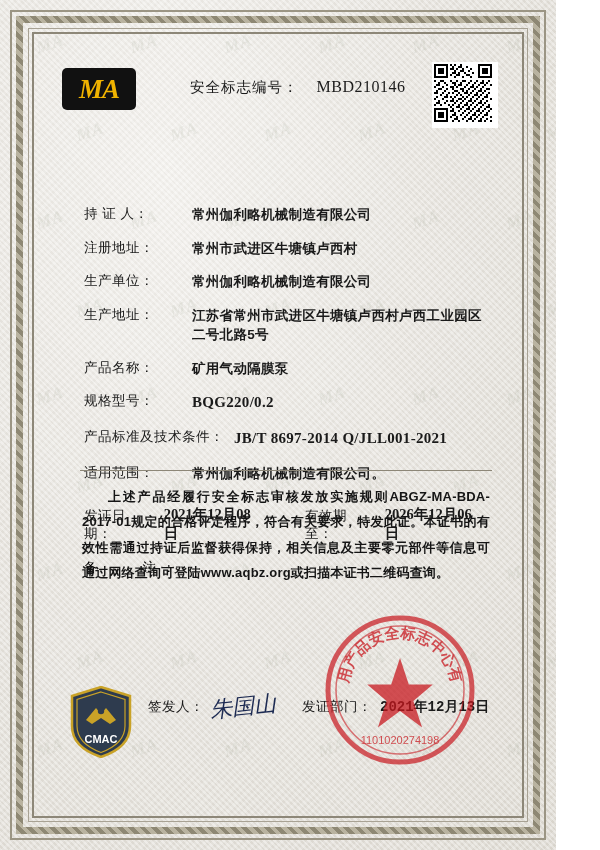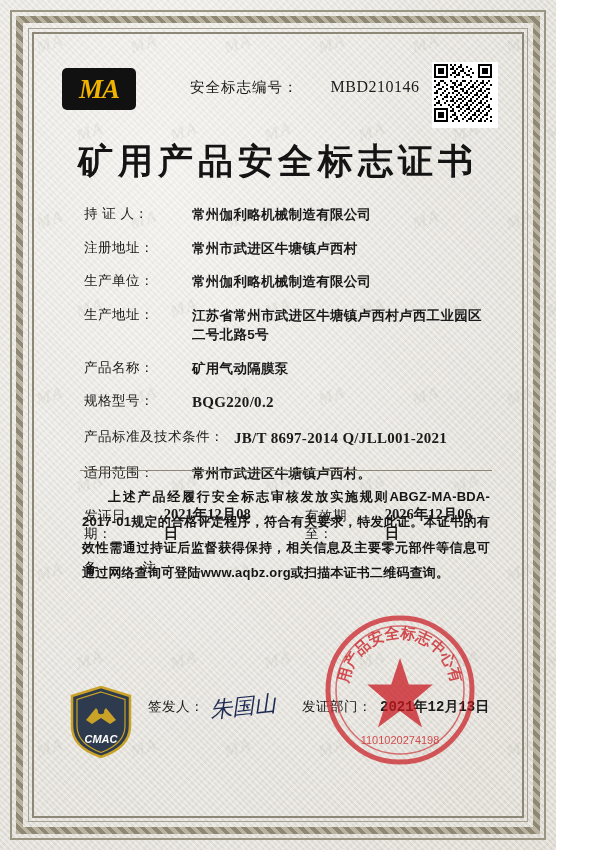--- a/index.html
+++ b/index.html
@@ -114,21 +114,21 @@
     left: 150px;
     top: 38px;
     font-size: 14.5px;
     color: #1b1b1b;
     white-space: nowrap;
   }
   .cert-no .label { letter-spacing: 1px; }
   .cert-no .value {
     font-family: "Liberation Serif", serif;
     font-size: 16px;
-    margin-left: 28px;
+    margin-left: 14px;
     letter-spacing: 0.5px;
   }
 
   .qr {
     position: absolute;
     right: 18px;
     top: 22px;
     width: 62px;
     height: 62px;
     background: #fff;
@@ -231,21 +231,20 @@
     text-indent: 26px;
   }
 
   
   .cmac {
     position: absolute;
     left: 30px;
     bottom: 52px;
     width: 62px;
     height: 72px;
-    font-style: italic;
   }
   .sign-row {
     position: absolute;
     left: 108px;
     right: 24px;
     bottom: 88px;
     display: flex;
     align-items: center;
     font-size: 13.5px;
     color: #1a1a1a;
@@ -562,21 +561,20 @@
             <rect x="12" y="28" width="1" height="1"></rect>
             <rect x="16" y="28" width="1" height="1"></rect>
             <rect x="19" y="28" width="1" height="1"></rect>
             <rect x="22" y="28" width="2" height="1"></rect>
             <rect x="25" y="28" width="1" height="1"></rect>
             <rect x="28" y="28" width="1" height="1"></rect>
         </g>
       </svg>
     </div>
 
-    <div class="title">矿用产品安全标志证书</div>
 
     <div class="fields" id="field-list">
         <div class="row">
           <div class="k">持 证 人：</div>
           <div class="v">常州伽利略机械制造有限公司</div>
         </div>
         <div class="row">
           <div class="k">注册地址：</div>
           <div class="v">常州市武进区牛塘镇卢西村</div>
         </div>
@@ -595,21 +593,21 @@
         <div class="row">
           <div class="k">规格型号：</div>
           <div class="v mono">BQG220/0.2</div>
         </div>
         <div class="row wide">
           <div class="k">产品标准及技术条件：</div>
           <div class="v mono">JB/T 8697-2014   Q/JLL001-2021</div>
         </div>
         <div class="row">
           <div class="k">适用范围：</div>
-          <div class="v">常州市武进区牛塘镇卢西村。</div>
+          <div class="v">常州伽利略机械制造有限公司。</div>
         </div>
         <div class="dateline">
           <span class="k">发证日期：</span>
           <span class="v">2021年12月08日</span>
           <span class="k2">有效期至：</span>
           <span class="v">2026年12月06日</span>
         </div>
         <div class="remark"><span class="k">备　　注：</span><span class="vv"></span></div>
       </div>
 

